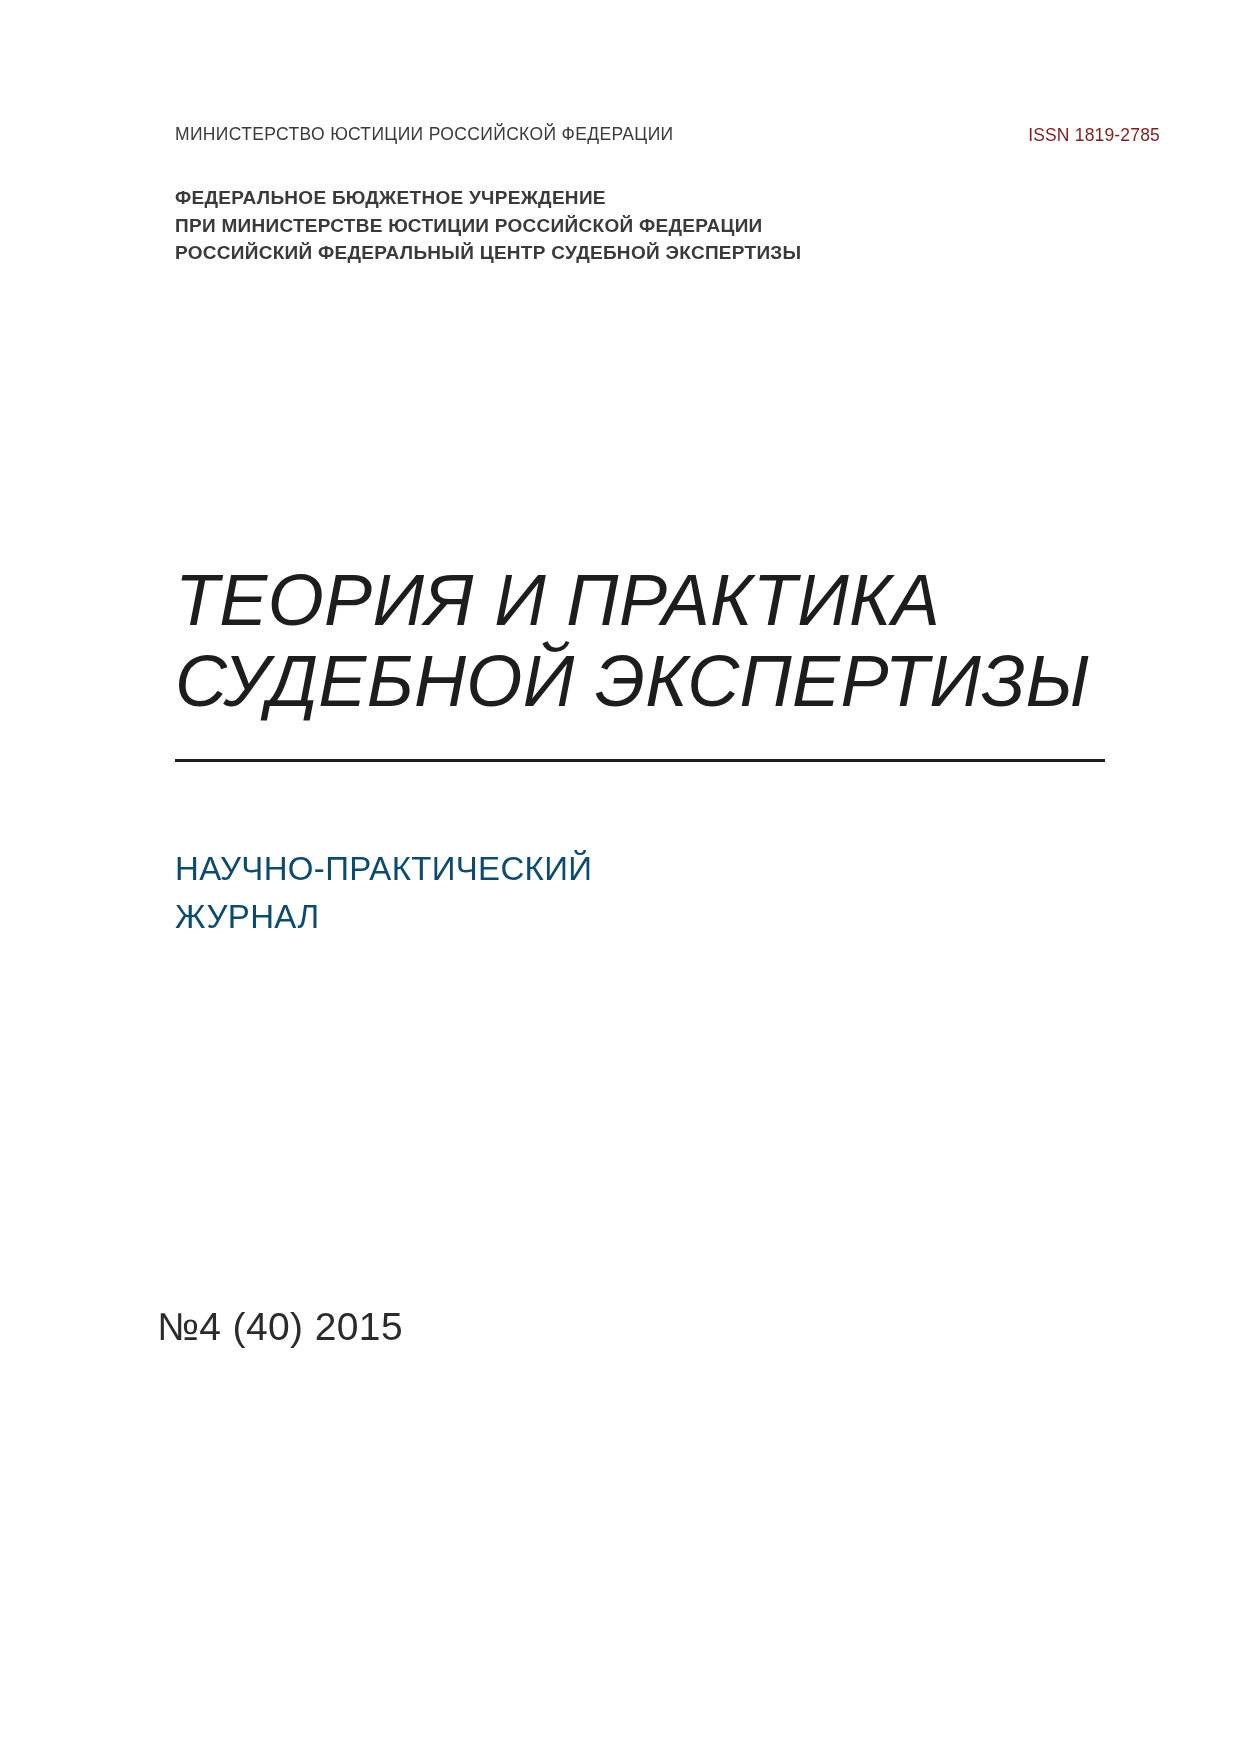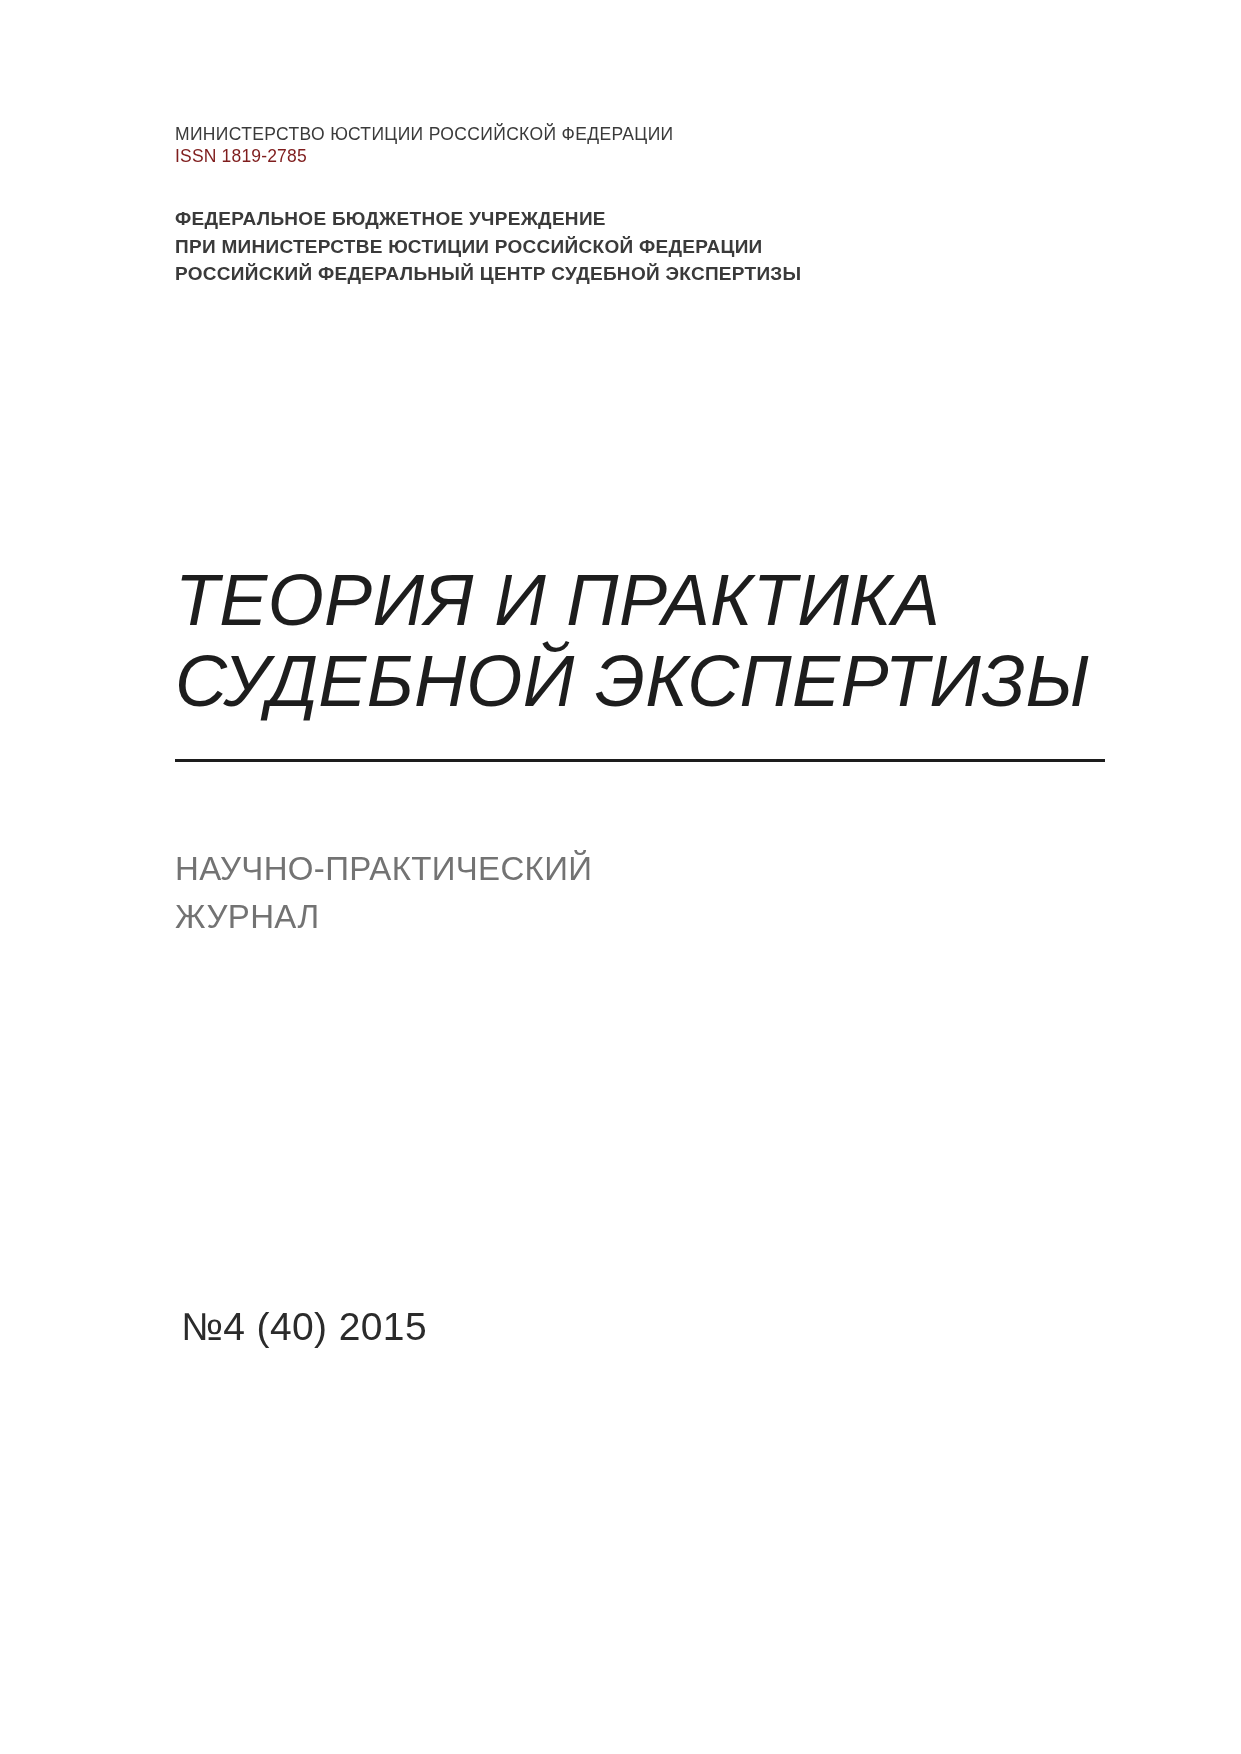--- a/index.html
+++ b/index.html
@@ -27,21 +27,20 @@
   .header {
     position: absolute;
     left: 175px;
     top: 124px;
     width: 985px;
   }
   .header-top-row {
     display: flex;
     align-items: flex-start;
     justify-content: space-between;
-    flex-direction: column;
   }
   .ministry-line {
     font-size: 17.5px;
     letter-spacing: 0.02em;
     color: #3a3a3a;
     text-transform: uppercase;
     font-weight: 400;
     line-height: 1.2;
     white-space: nowrap;
   }
@@ -87,30 +86,30 @@
   }
 
   
   .subtitle {
     position: absolute;
     left: 175px;
     top: 845px;
     font-size: 33px;
     line-height: 1.45;
     letter-spacing: 0.01em;
-    color: #737373;
+    color: #0c4a6e;
     text-transform: uppercase;
     font-weight: 400;
   }
   .subtitle div { white-space: nowrap; }
 
   
   .issue {
     position: absolute;
-    left: 181px;
+    left: 157px;
     top: 1305px;
     font-size: 39px;
     letter-spacing: 0.01em;
     color: #2b2b2b;
     font-weight: 400;
     white-space: nowrap;
   }
 </style>
 </head>
 <body>

